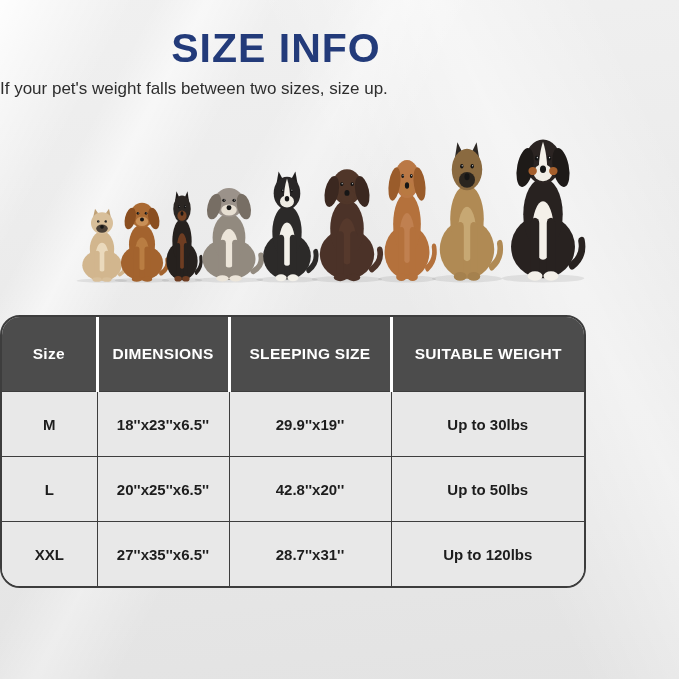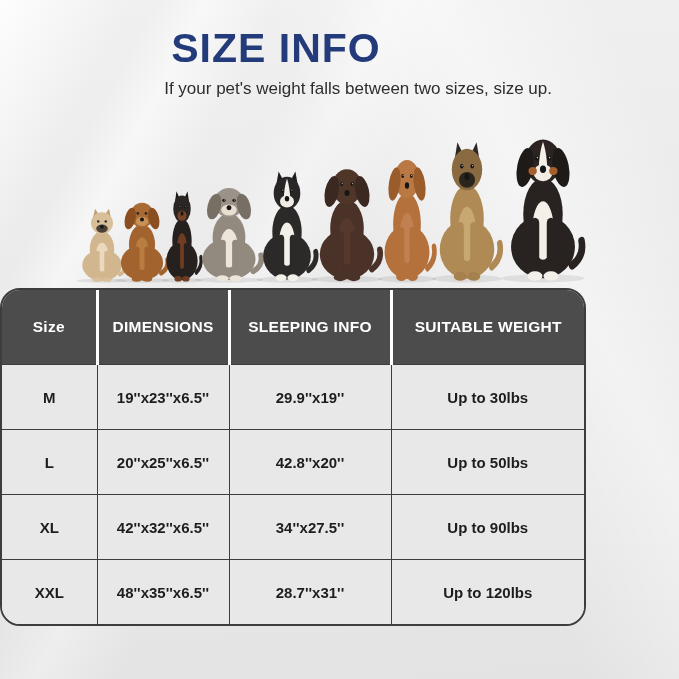--- a/index.html
+++ b/index.html
@@ -17,34 +17,34 @@
   .page { position: relative; width: 552px; height: 679px; }
 
   .page-title {
     margin: 0; padding-top: 25px;
     text-align: center;
     font-size: 41px; font-weight: 700; letter-spacing: 1px;
     color: var(--title-color, #233b7a);
   }
   .page-subtitle {
     margin: 7px 0 0 0;
-    text-align: right;
+    text-align: left;
     font-size: 17px; color: #2e2e2e;
   }
 
   .dog-lineup {
     position: relative;
     width: 679px; height: 186px;
     margin-top: 2px;
   }
   .dog { position: absolute; bottom: 0; display: block; }
 
   .table-wrap {
     width: 586px;
-    margin: 1px auto 0 auto;
+    margin: 28px auto 0 auto;
     border: 2px solid var(--table-border, #3d3d3d);
     border-radius: 20px;
     overflow: hidden;
     background: var(--cell-bg, #e8e8e8);
     box-sizing: border-box;
   }
   table.size-table {
     width: 100%;
     border-collapse: collapse;
     table-layout: fixed;
@@ -298,46 +298,40 @@
       <colgroup>
         <col class="c-size">
           <col class="c-dim">
           <col class="c-sleep">
           <col class="c-weight">
       </colgroup>
       <thead>
         <tr>
           <th>Size</th>
           <th>DIMENSIONS</th>
-          <th>SLEEPING INFO</th>
+          <th>SLEEPING SIZE</th>
           <th>SUITABLE WEIGHT</th>
         </tr>
       </thead>
       <tbody>
         <tr>
           <td>M</td>
-          <td>19''x23''x6.5''</td>
+          <td>18''x23''x6.5''</td>
           <td>29.9''x19''</td>
           <td>Up to 30lbs</td>
         </tr>
         <tr>
           <td>L</td>
           <td>20''x25''x6.5''</td>
           <td>42.8''x20''</td>
           <td>Up to 50lbs</td>
         </tr>
         <tr>
-          <td>XL</td>
-          <td>42''x32''x6.5''</td>
-          <td>34''x27.5''</td>
-          <td>Up to 90lbs</td>
-        </tr>
-        <tr>
           <td>XXL</td>
-          <td>48''x35''x6.5''</td>
+          <td>27''x35''x6.5''</td>
           <td>28.7''x31''</td>
           <td>Up to 120lbs</td>
         </tr>
       </tbody>
     </table>
   </div>
 
 </div>
 
 </body></html>

